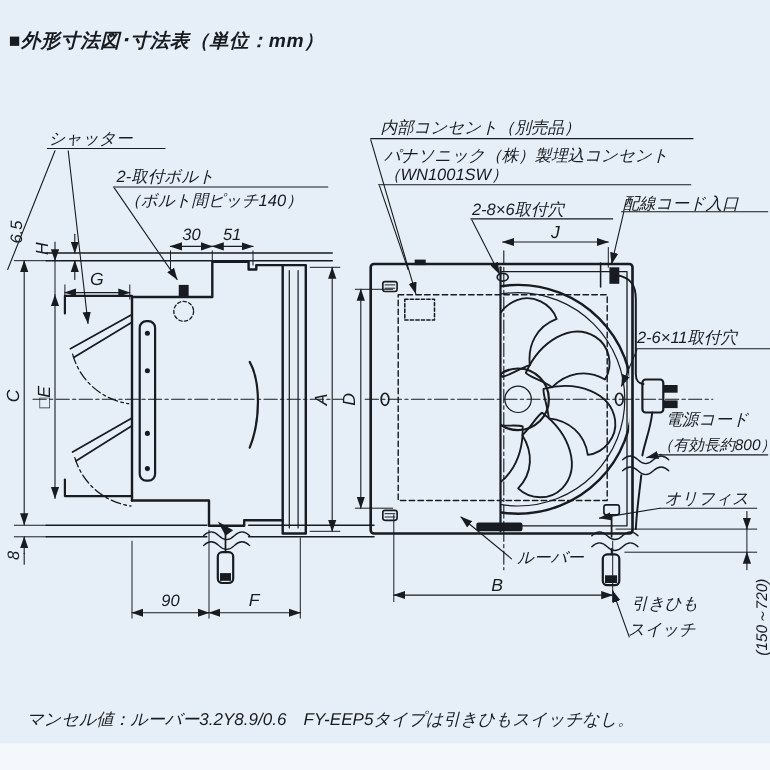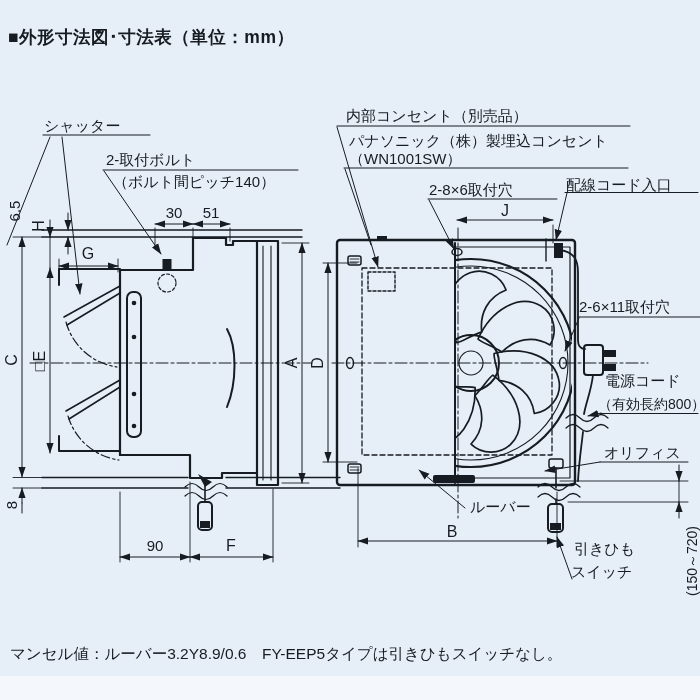--- a/index.html
+++ b/index.html
@@ -1,28 +1,28 @@
 <!DOCTYPE html>
 <html style="--background: #e6eff7; --line: #171b22; --footer-band: #f4f8fc;"><head>
 <meta charset="utf-8">
 <style>
   html,body { margin:0; padding:0; }
   body {
     width:700px; height:700px; overflow:hidden;
     background: var(--background, #e6eff7);
     font-family: "Liberation Sans", sans-serif;
   }
-  .stage { position:relative; width:700px; height:645px; }
+  .stage { position:relative; width:700px; height:645px;font-style:italic; }
   .title {
     position:absolute; top:25px; left:8px;
     font-size:17.5px; font-weight:bold; color:var(--line,#171b22);
     letter-spacing:0.5px; white-space:nowrap;
   }
   .note {
-    position:absolute; top:644px; left:10px;
+    position:absolute; top:644px; left:24px;
     font-size:15.5px; color:var(--line,#171b22); white-space:nowrap;
   }
   .footer-band {
     position:absolute; top:676px; left:0; width:700px; height:24px;
     background: var(--footer-band,#f4f8fc);
   }
   svg { position:absolute; top:0; left:0; color: var(--line,#171b22); }
   text { fill: var(--line,#171b22); font-family:"Liberation Sans", sans-serif; }
   .lbl  { font-size:15px; }
   .lblS { font-size:14px; }

